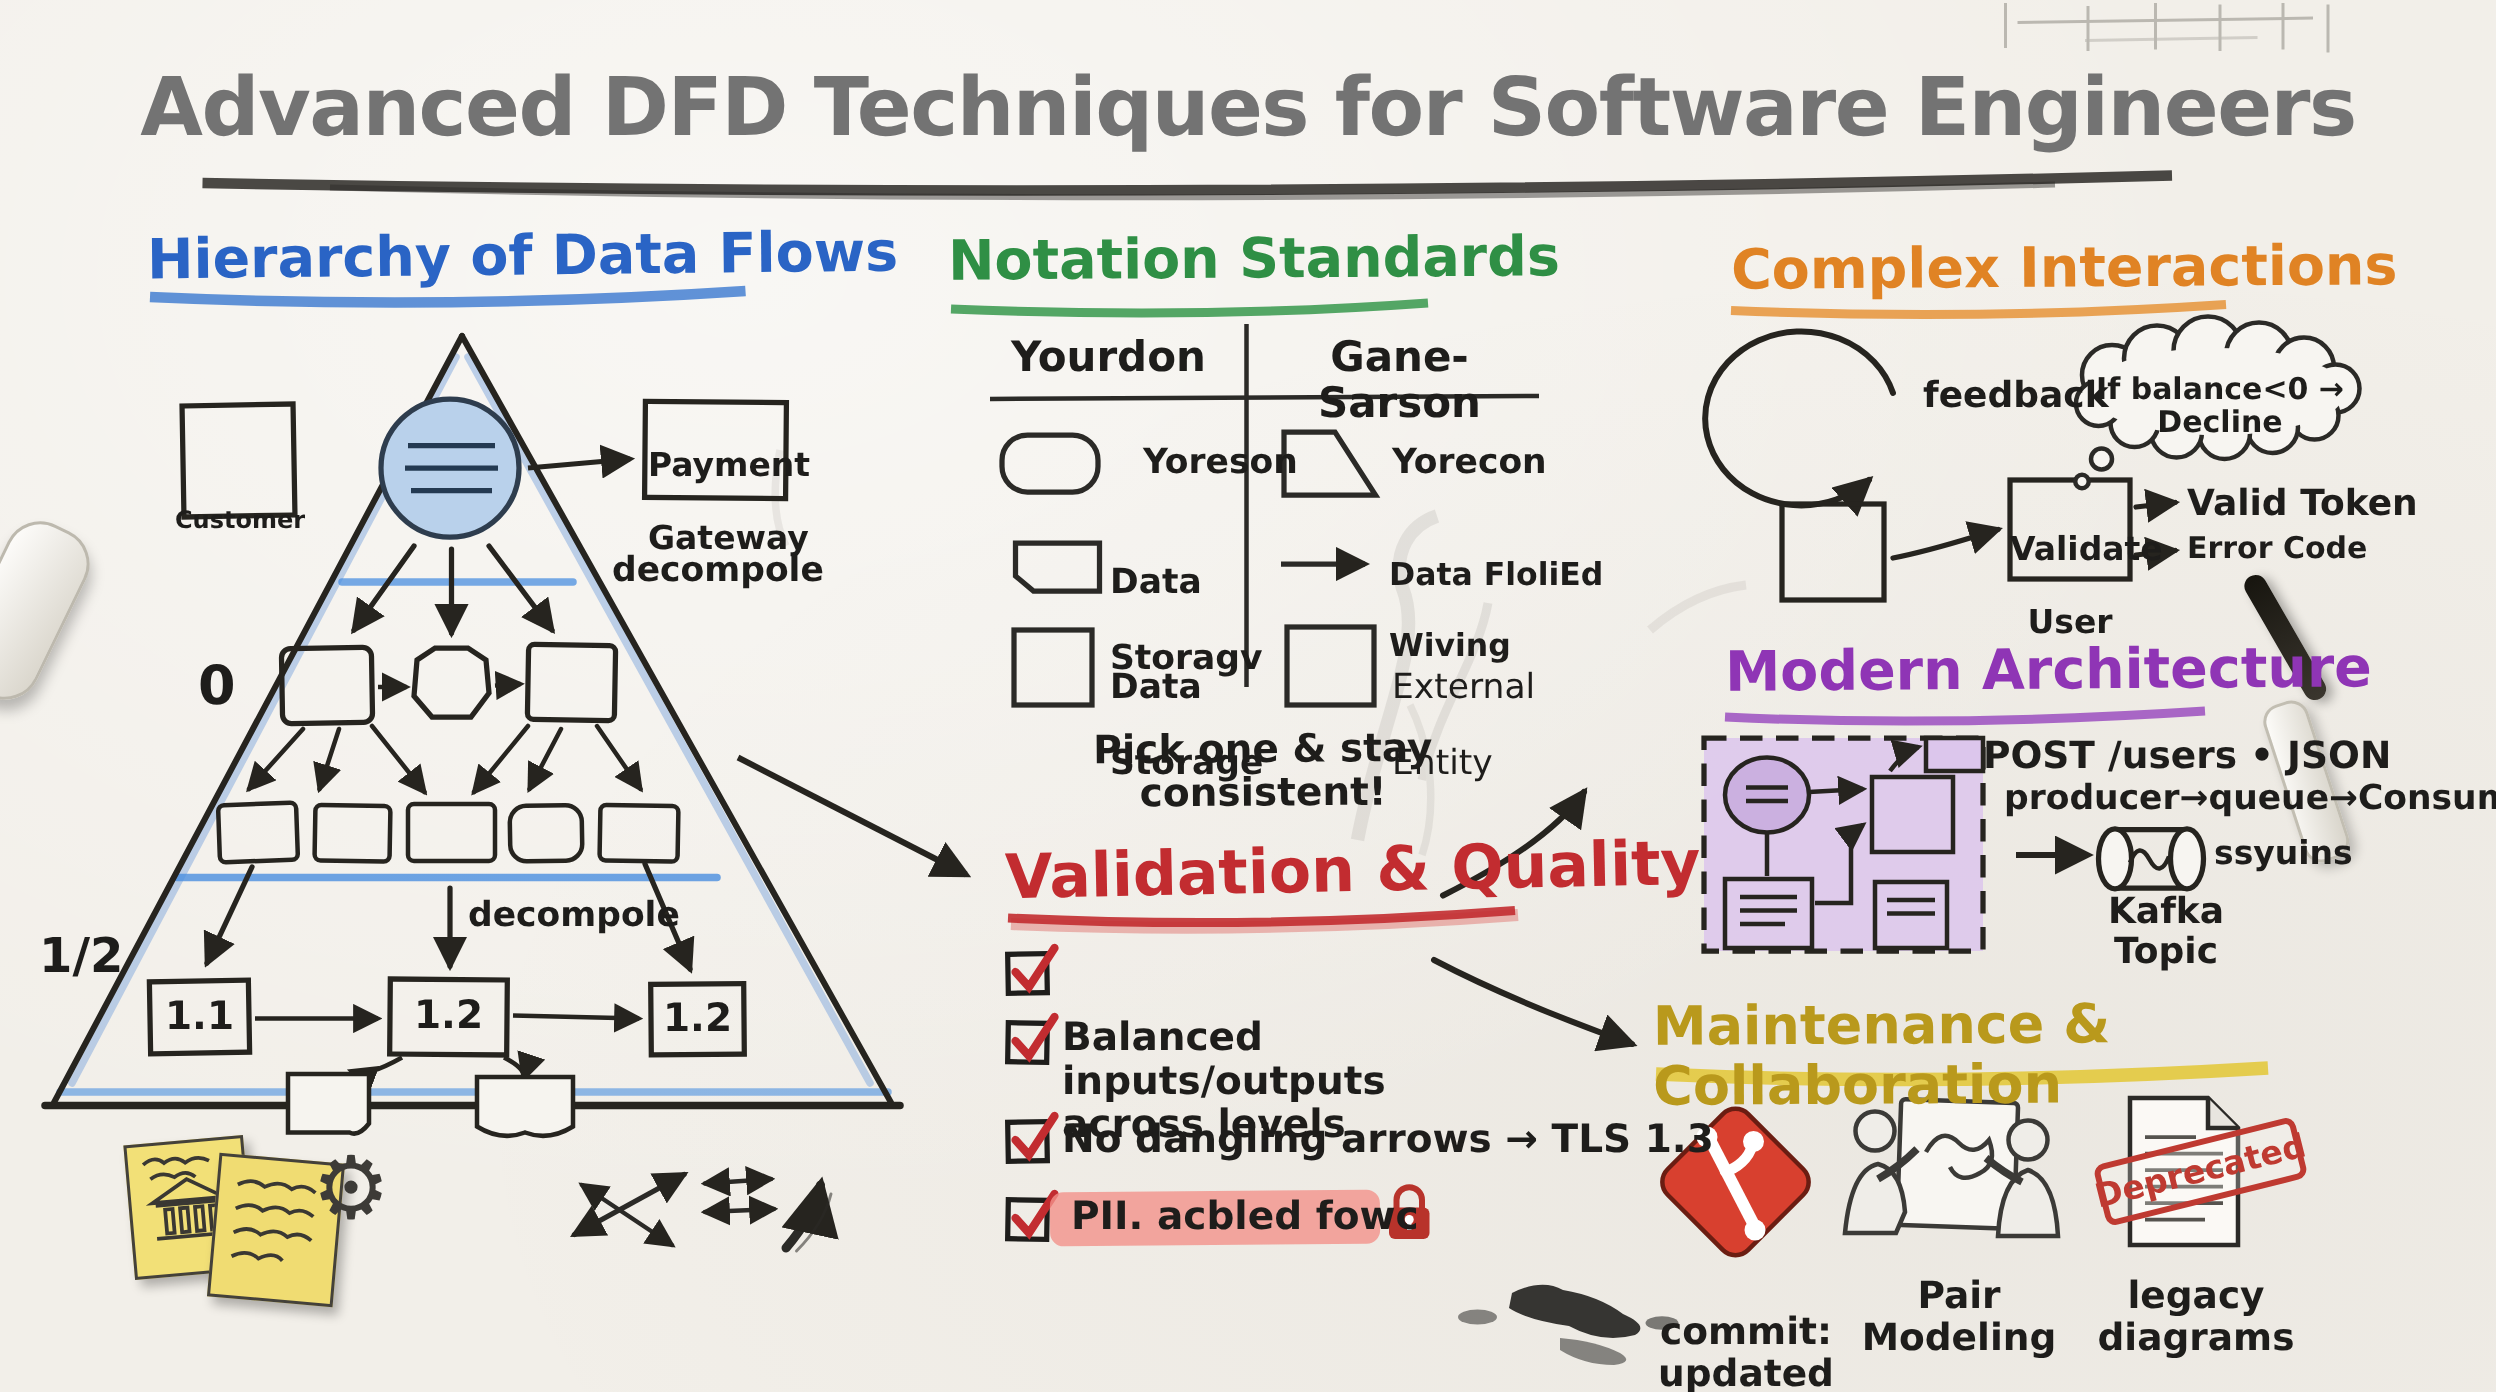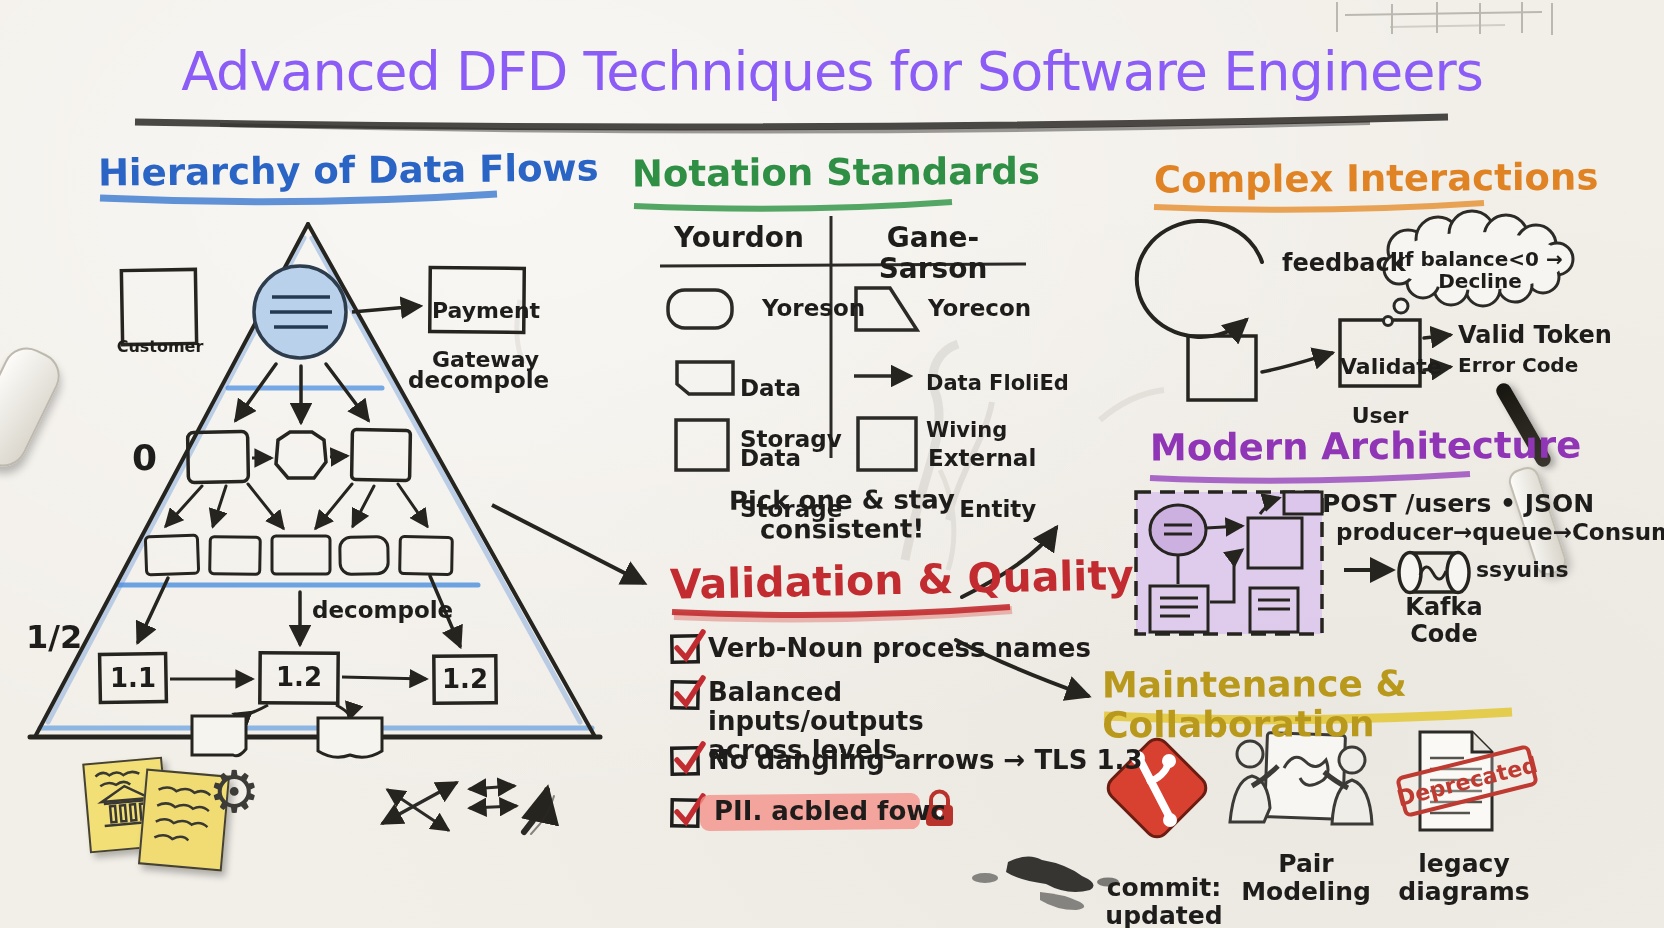--- a/index.html
+++ b/index.html
@@ -321,21 +321,21 @@
       <path d="M12,34 q10,-6 18,0 q10,-6 18,0 q8,-5 16,1"></path>
       <path d="M12,50 q10,-6 18,0 q10,-6 18,0 q8,-5 16,1"></path>
       <path d="M12,66 q10,-6 18,0 q10,-6 16,0"></path>
     </g>
   </svg>
 </div>
 
 <div class="hl" style="left:700px;top:794px;width:220px;height:36px;
      background:#f2928b;opacity:.8;border-radius:9px;transform:rotate(-.5deg);"></div>
 
-<div class="t c" style="left:60px;top:42px;width:1544px;font-size:54px;font-weight:400;letter-spacing:-1px;color:#8b5cf6;">Advanced DFD Techniques for Software Engineers</div>
+<div class="t c" style="left:60px;top:42px;width:1544px;font-size:54px;font-weight:700;letter-spacing:-1px;color:#737373;">Advanced DFD Techniques for Software Engineers</div>
 
 <div class="t" style="left:98px;top:150px;font-size:37px;font-weight:700;color:#2a64c5;transform:rotate(-.6deg);">Hierarchy of Data Flows</div>
 <div class="t c" style="left:108px;top:338px;width:104px;font-size:16px;font-weight:600;">Customer</div>
 <div class="t c" style="left:432px;top:274px;width:92px;font-size:22px;font-weight:600;">
   <div>Payment</div>
   <div>Gateway</div>
 </div>
 <div class="t" style="left:408px;top:368px;font-size:23px;font-weight:600;">decompole</div>
 <div class="t" style="left:132px;top:438px;font-size:36px;font-weight:600;">0</div>
 <div class="t" style="left:312px;top:598px;font-size:23px;font-weight:600;">decompole</div>
@@ -355,47 +355,46 @@
   <div>Storagv</div>
 </div>
 <div class="t" style="left:926px;top:348px;font-size:21px;font-weight:600;">
   <div>Data FloliEd</div>
   <div>Wiving</div>
 </div>
 <div class="t" style="left:740px;top:420px;font-size:23px;font-weight:600;">
   <div>Data</div>
   <div>Storage</div>
 </div>
-<div class="t" style="left:928px;top:420px;font-size:23px;font-weight:700;text-align:right;">
+<div class="t" style="left:928px;top:420px;font-size:23px;font-weight:400;">
   <div>External</div>
   <div>Entity</div>
 </div>
 <div class="t c" style="left:664px;top:486px;width:356px;font-size:26px;font-weight:600;transform:rotate(-.4deg);">Pick one &amp; stay consistent!</div>
 
 <div class="t" style="left:670px;top:558px;font-size:41px;font-weight:700;color:#c22c30;transform:rotate(-1.2deg);">Validation &amp; Quality</div>
-<div class="t" style="left:708px;top:634px;font-size:26px;font-weight:600;">Verb-Noun process names</div>
 <div class="t" style="left:708px;top:678px;width:300px;font-size:26px;font-weight:600;">Balanced inputs/outputs across levels</div>
 <div class="t" style="left:708px;top:746px;font-size:26px;font-weight:600;">No dangling arrows → TLS 1.3</div>
 <div class="t" style="left:714px;top:797px;font-size:26px;font-weight:700;">PII. acbled fowc</div>
 
 <div class="t" style="left:1154px;top:158px;font-size:37px;font-weight:700;color:#e08324;transform:rotate(-.4deg);">Complex Interactions</div>
 <div class="t" style="left:1282px;top:250px;font-size:24px;font-weight:600;">feedback</div>
 <div class="t c" style="left:1386px;top:248px;width:188px;font-size:20px;font-weight:600;">If balance&lt;0 → Decline</div>
 <div class="t c" style="left:1340px;top:330px;width:80px;font-size:22px;font-weight:700;">
   <div>Validate</div>
   <div>User</div>
 </div>
 <div class="t" style="left:1458px;top:322px;font-size:24px;font-weight:700;">Valid Token</div>
 <div class="t" style="left:1458px;top:354px;font-size:20px;font-weight:700;">Error Code</div>
 
 <div class="t" style="left:1150px;top:426px;font-size:37px;font-weight:700;color:#8f35b5;transform:rotate(-.4deg);">Modern Architecture</div>
 <div class="t" style="left:1322px;top:490px;font-size:25px;font-weight:700;">POST /users • JSON</div>
 <div class="t" style="left:1336px;top:520px;font-size:23px;font-weight:600;">producer→queue→Consumer</div>
 <div class="t" style="left:1476px;top:558px;font-size:22px;font-weight:700;">ssyuins</div>
-<div class="t c" style="left:1386px;top:594px;width:116px;font-size:24px;font-weight:600;">Kafka Code</div>
+<div class="t c" style="left:1386px;top:594px;width:116px;font-size:24px;font-weight:600;">Kafka Topic</div>
 
 <div class="t" style="left:1102px;top:664px;font-size:36px;font-weight:700;color:#b9991c;transform:rotate(-.3deg);">Maintenance &amp; Collaboration</div>
 <div class="t c" style="left:1078px;top:846px;width:172px;font-size:25px;font-weight:700;">
   <div>commit: updated</div>
   
 </div>
 <div class="t c" style="left:1388px;top:850px;width:152px;font-size:25px;font-weight:700;">legacy diagrams</div>
 <div class="t c" style="left:1236px;top:850px;width:140px;font-size:25px;font-weight:700;">Pair Modeling</div>
 <div class="stamp" style="left:1398px;top:760px;width:130px;height:34px;font-size:22px;transform:rotate(-14deg);">Deprecated</div>
 

